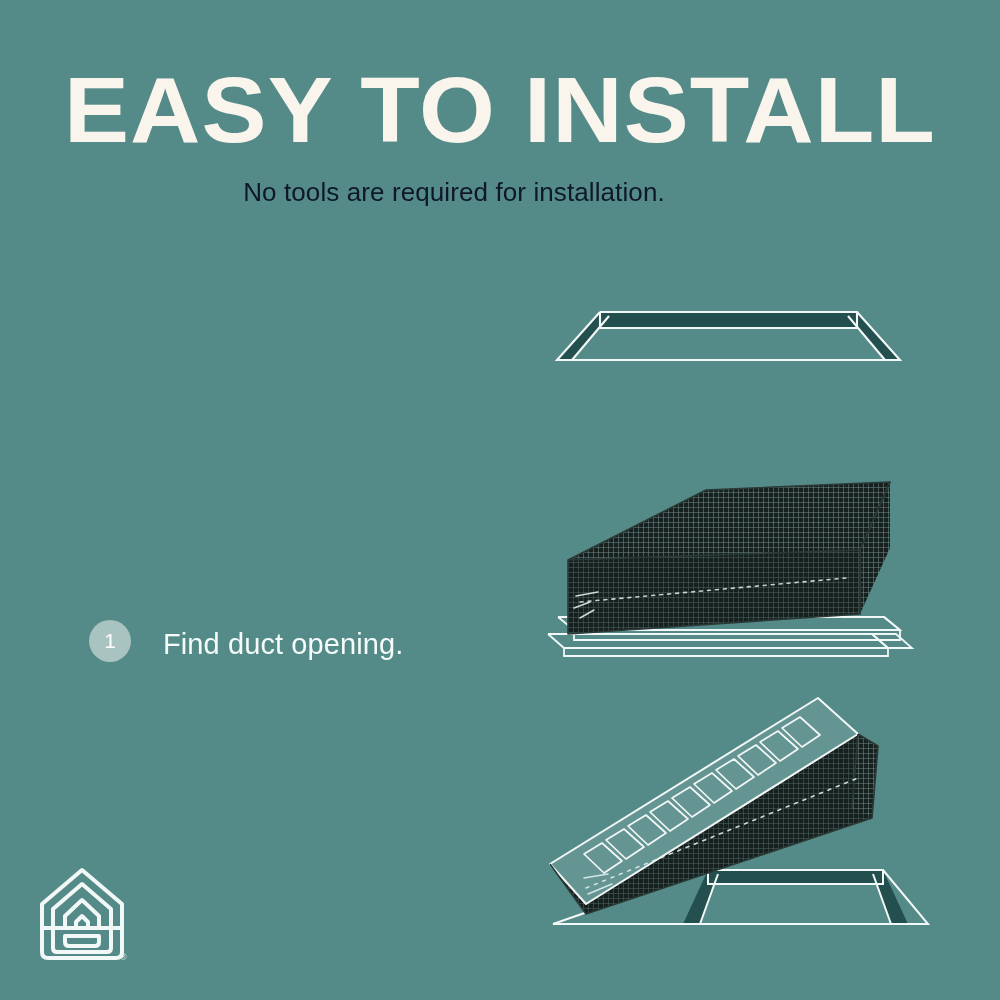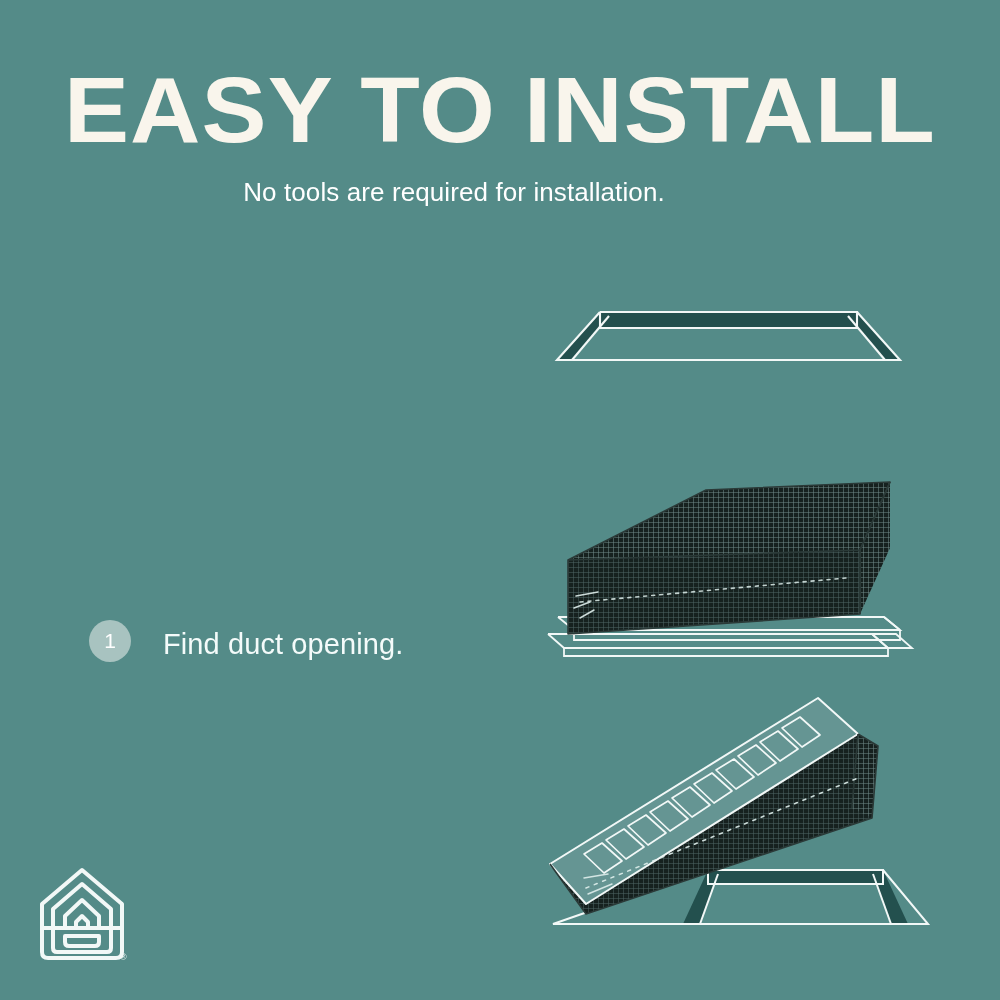--- a/index.html
+++ b/index.html
@@ -41,21 +41,21 @@
     transform: scaleX(1.06);
     transform-origin: 50% 50%;
     white-space: nowrap;
   }
   #subtitle {
     position: absolute;
     left: 0;
     top: 176px;
     width: 908px;
     text-align: center;
-    color: #ffffff;
+    color: #0f172a;
     font-size: 26px;
     line-height: 32px;
     font-weight: 400;
     letter-spacing: 0.1px;
     white-space: nowrap;
   }
 
   
   .step {
     position: absolute;

